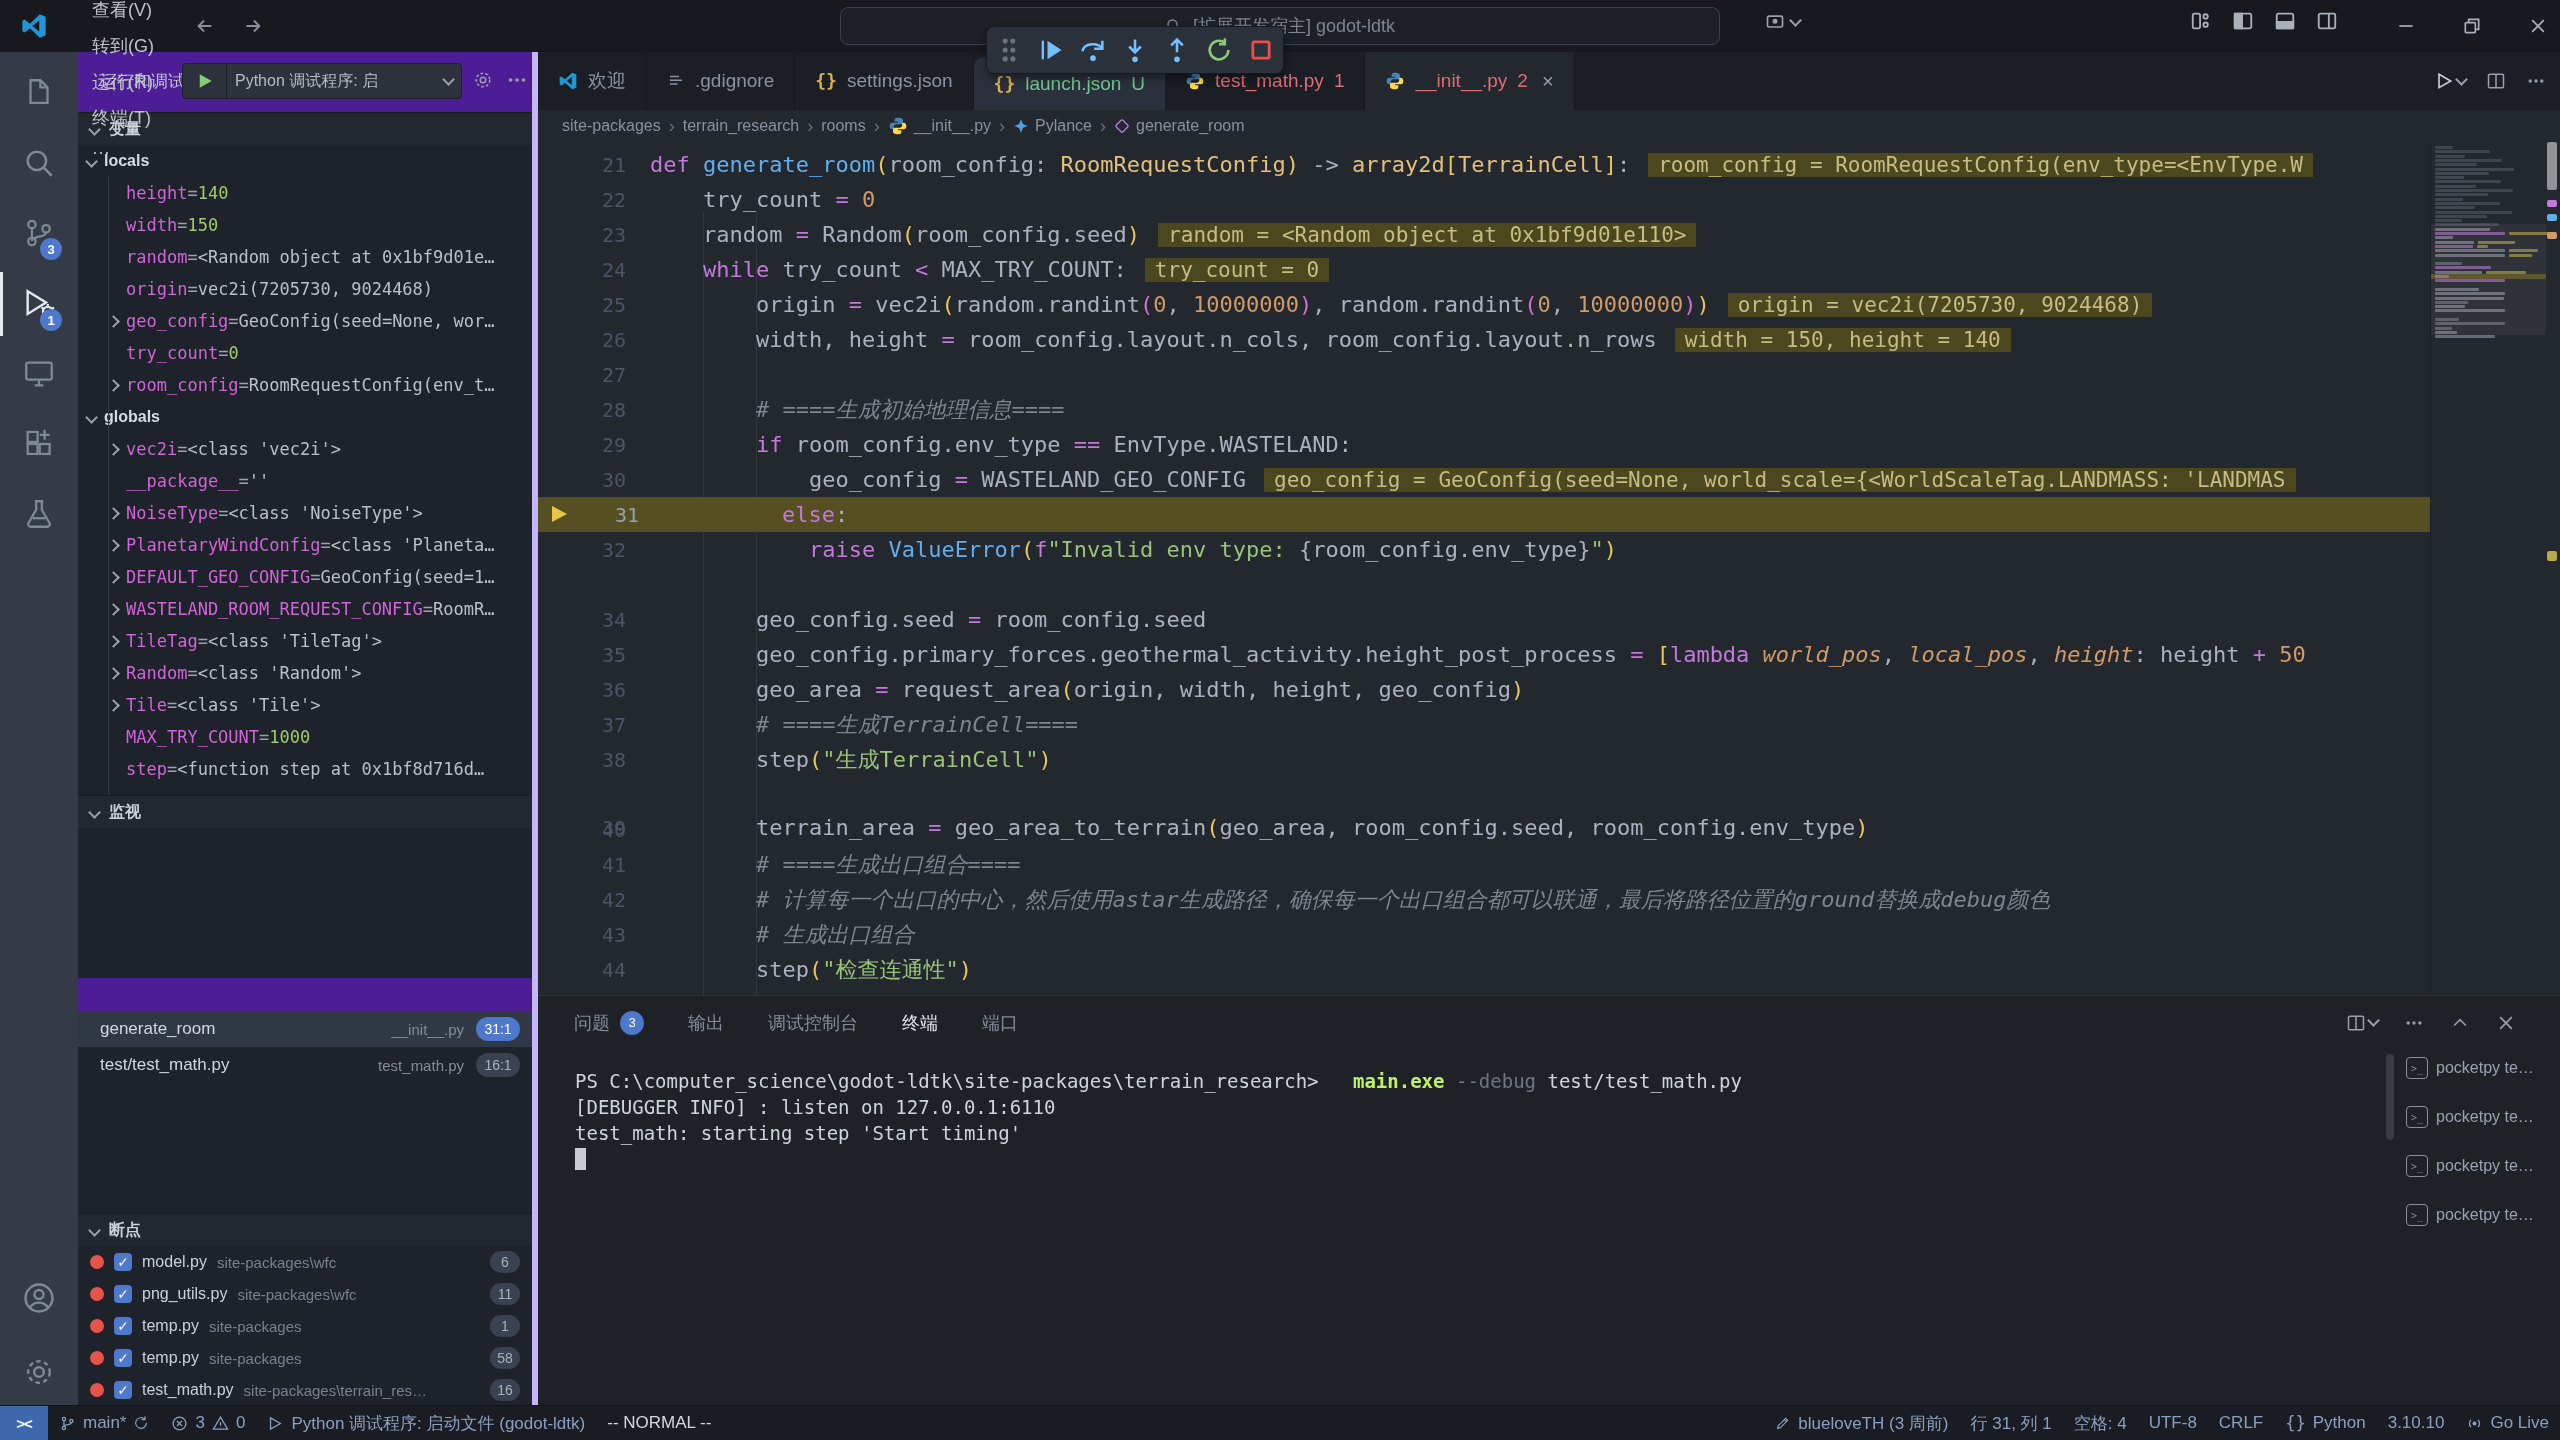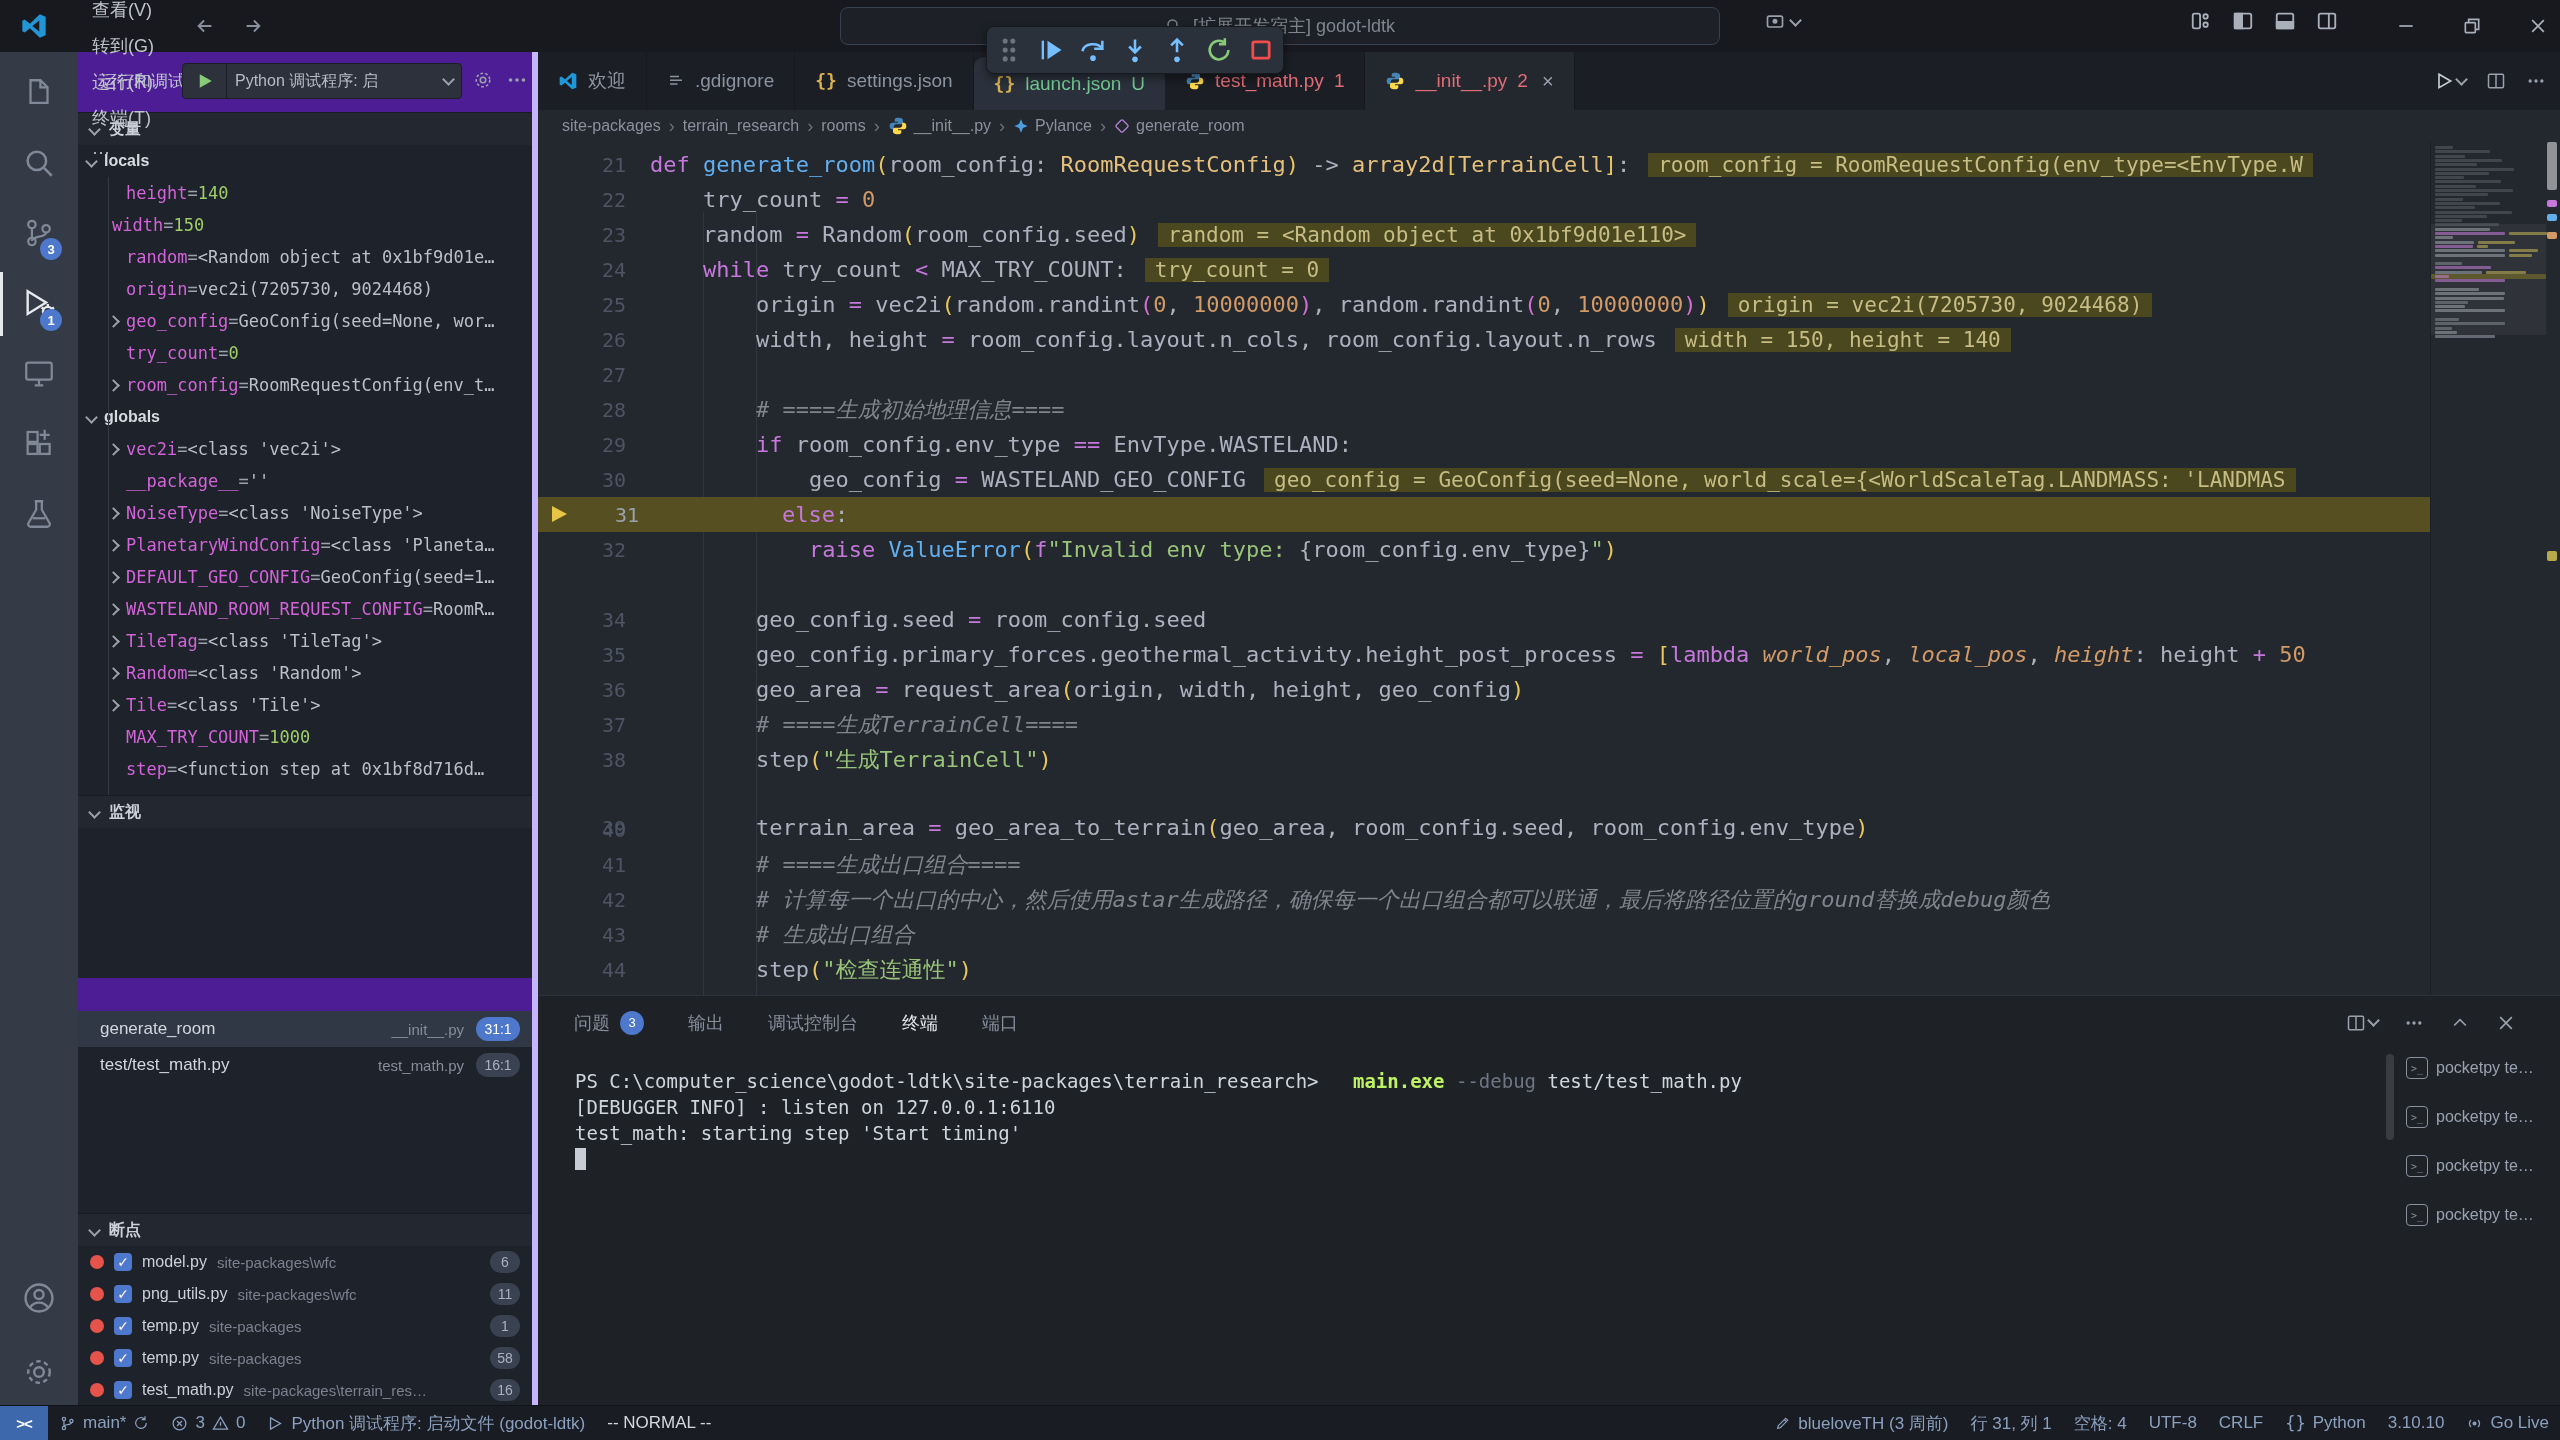--- a/index.html
+++ b/index.html
@@ -308,21 +308,21 @@
             <span class="chev"></span>
           </span>
           <span class="scope-name">locals</span>
         </div>
         <div class="var-row" style="padding-left: 22px;">
           <span class="tw"></span>
           <span class="vn">height</span>
           <span class="veq"> = </span>
           <span class="vnum">140</span>
         </div>
-        <div class="var-row" style="padding-left: 8px;">
+        <div class="var-row" style="padding-left: 22px;">
           <span class="tw"></span>
           <span class="vn">width</span>
           <span class="veq"> = </span>
           <span class="vnum">150</span>
         </div>
         <div class="var-row" style="padding-left: 22px;">
           <span class="tw"></span>
           <span class="vn">random</span>
           <span class="veq"> = </span>
           <span class="vval">&lt;Random object at 0x1bf9d01e…</span>

